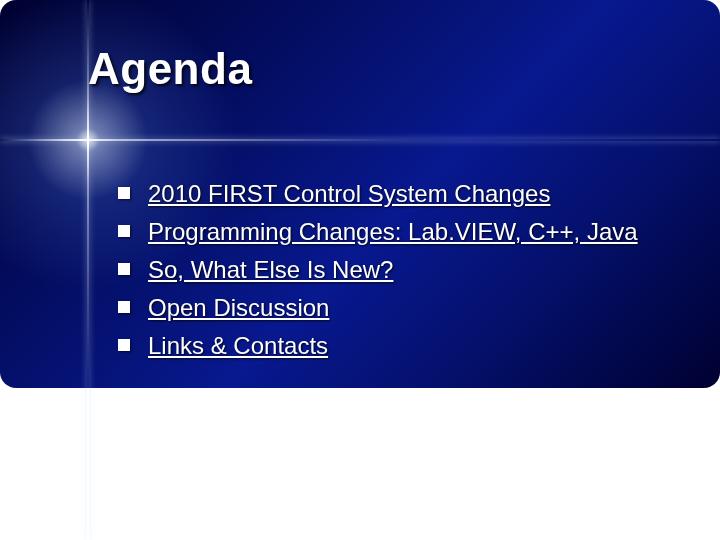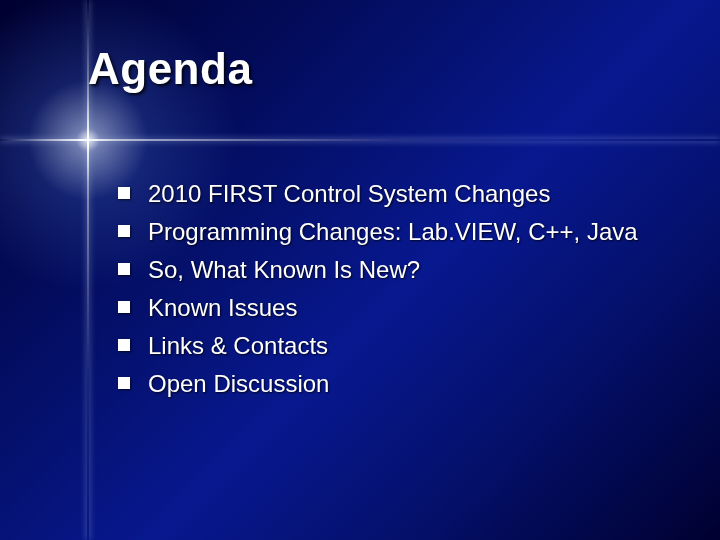--- a/index.html
+++ b/index.html
@@ -6,26 +6,27 @@
     margin: 0;
     padding: 0;
     width: 720px;
     height: 540px;
     overflow: hidden;
     font-family: Verdana, Geneva, sans-serif;
   }
   .slide {
     position: relative;
     width: 720px;
-    height: 540px;
+    height: 388px;
     background:
       radial-gradient(circle at 88px 140px, rgba(255,255,255,0.9) 0px, rgba(200,220,255,0.55) 12px, rgba(100,150,255,0.18) 60px, rgba(0,0,90,0) 150px),
       linear-gradient(135deg, #000030 0%, #04106a 35%, #08188f 55%, #04106a 75%, #000030 100%);
     color: #ffffff;
     box-sizing: border-box;
+    border-radius: 16px;
   }
   .flare-h {
     position: absolute;
     top: 139px;
     left: 0;
     width: 720px;
     height: 2px;
     background: linear-gradient(to right,
       rgba(255,255,255,0) 0%,
       rgba(255,255,255,0.65) 8%,
@@ -64,20 +65,21 @@
   .content {
     position: absolute;
     top: 178px;
     left: 118px;
     right: 40px;
   }
   .item {
     display: flex;
     align-items: flex-start;
     margin-bottom: 6px;
+    text-decoration: underline;
   }
   .bullet {
     flex: 0 0 auto;
     width: 12px;
     height: 12px;
     background: #ffffff;
     margin-top: 9px;
     margin-right: 18px;
     box-shadow: 1px 1px 2px rgba(0,0,0,0.7);
   }
@@ -102,28 +104,24 @@
     <div class="item">
       <span class="bullet"></span>
       <span class="item-text">2010 FIRST Control System Changes</span>
     </div>
     <div class="item">
       <span class="bullet"></span>
       <span class="item-text">Programming Changes: Lab.VIEW, C++, Java</span>
     </div>
     <div class="item">
       <span class="bullet"></span>
-      <span class="item-text">So, What Known Is New?</span>
+      <span class="item-text">So, What Else Is New?</span>
     </div>
     <div class="item">
       <span class="bullet"></span>
-      <span class="item-text">Known Issues</span>
+      <span class="item-text">Open Discussion</span>
     </div>
     <div class="item">
       <span class="bullet"></span>
       <span class="item-text">Links &amp; Contacts</span>
     </div>
-    <div class="item">
-      <span class="bullet"></span>
-      <span class="item-text">Open Discussion</span>
-    </div>
   </div>
 </div>
 
 </body></html>

